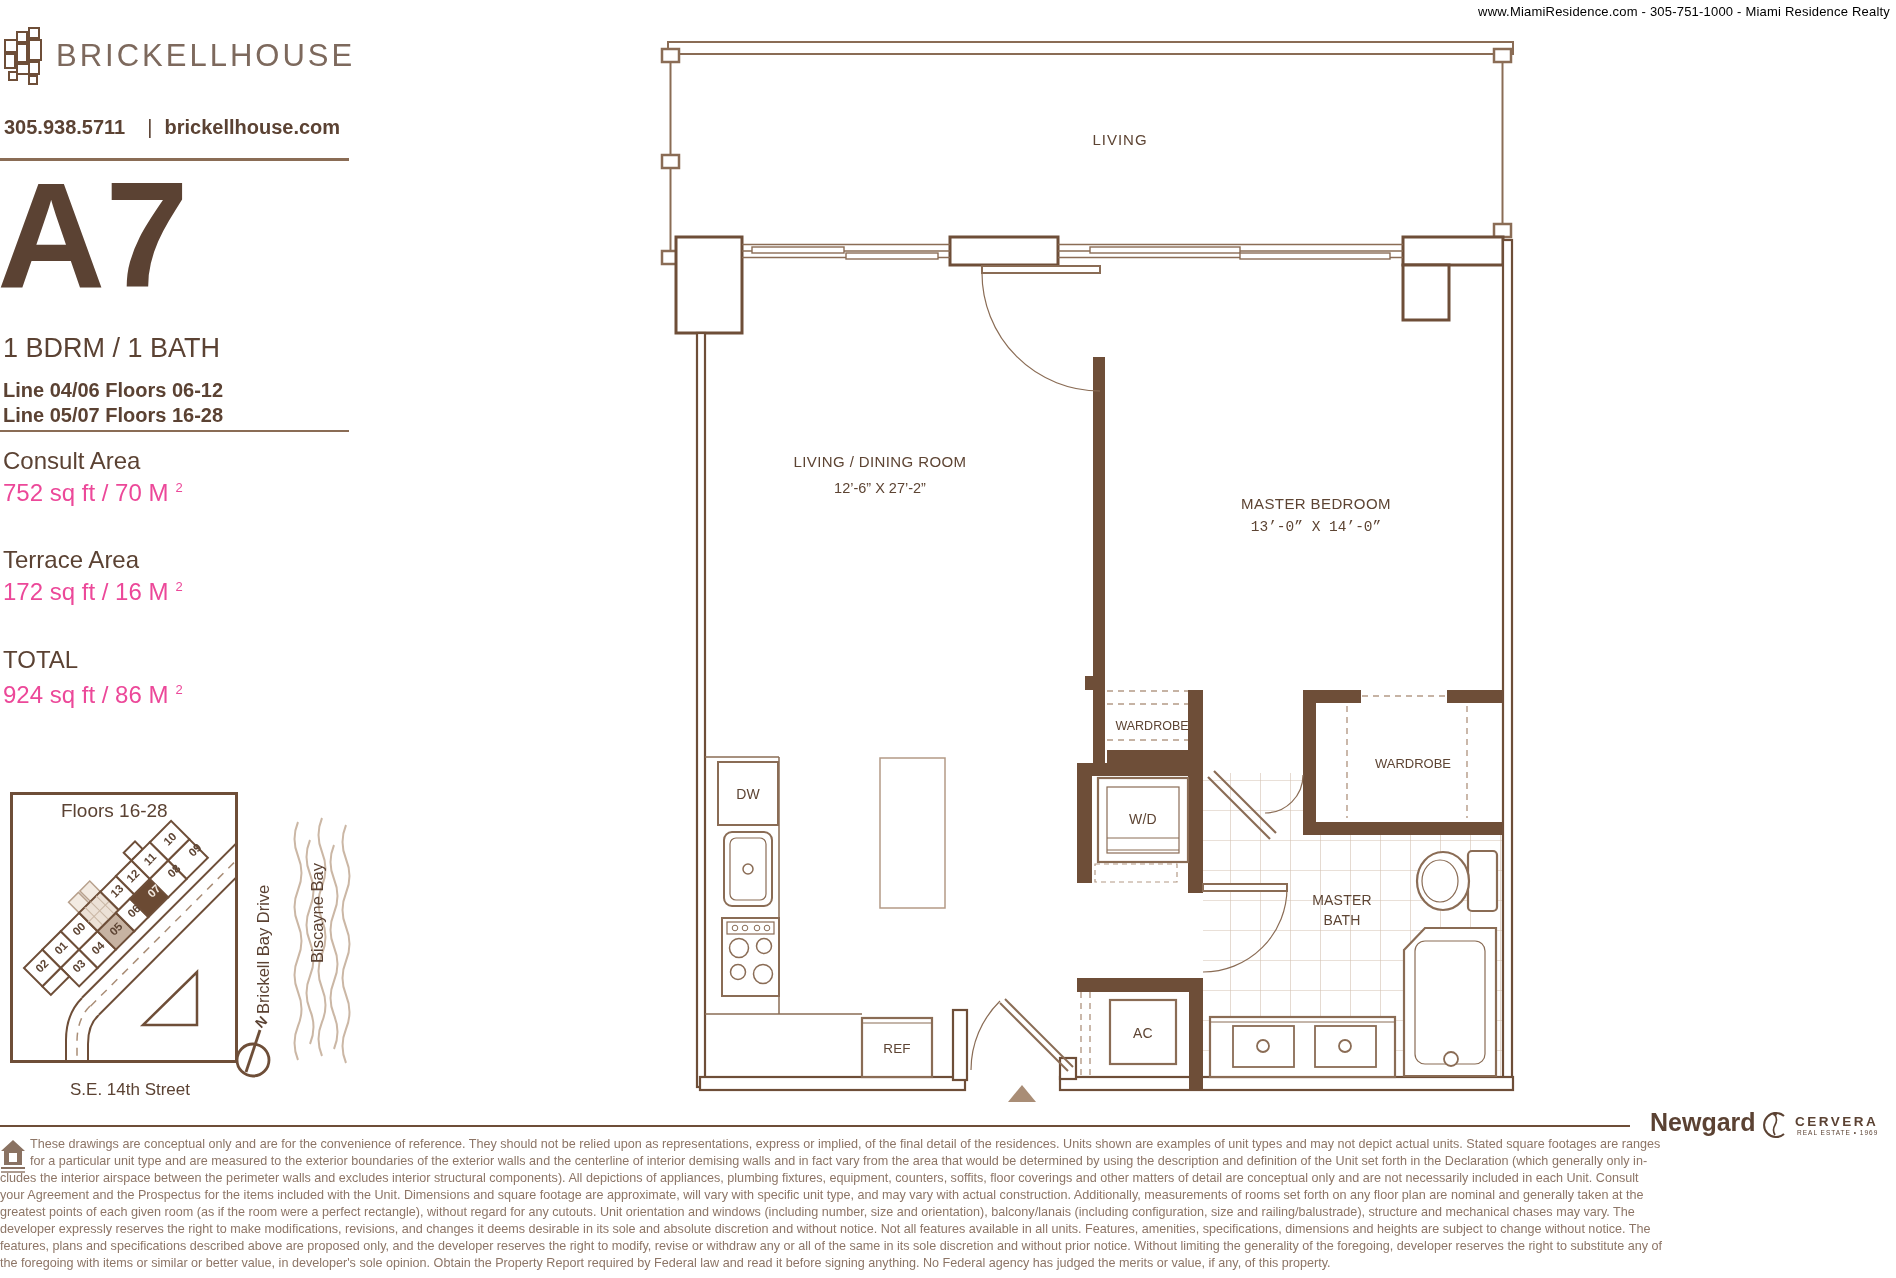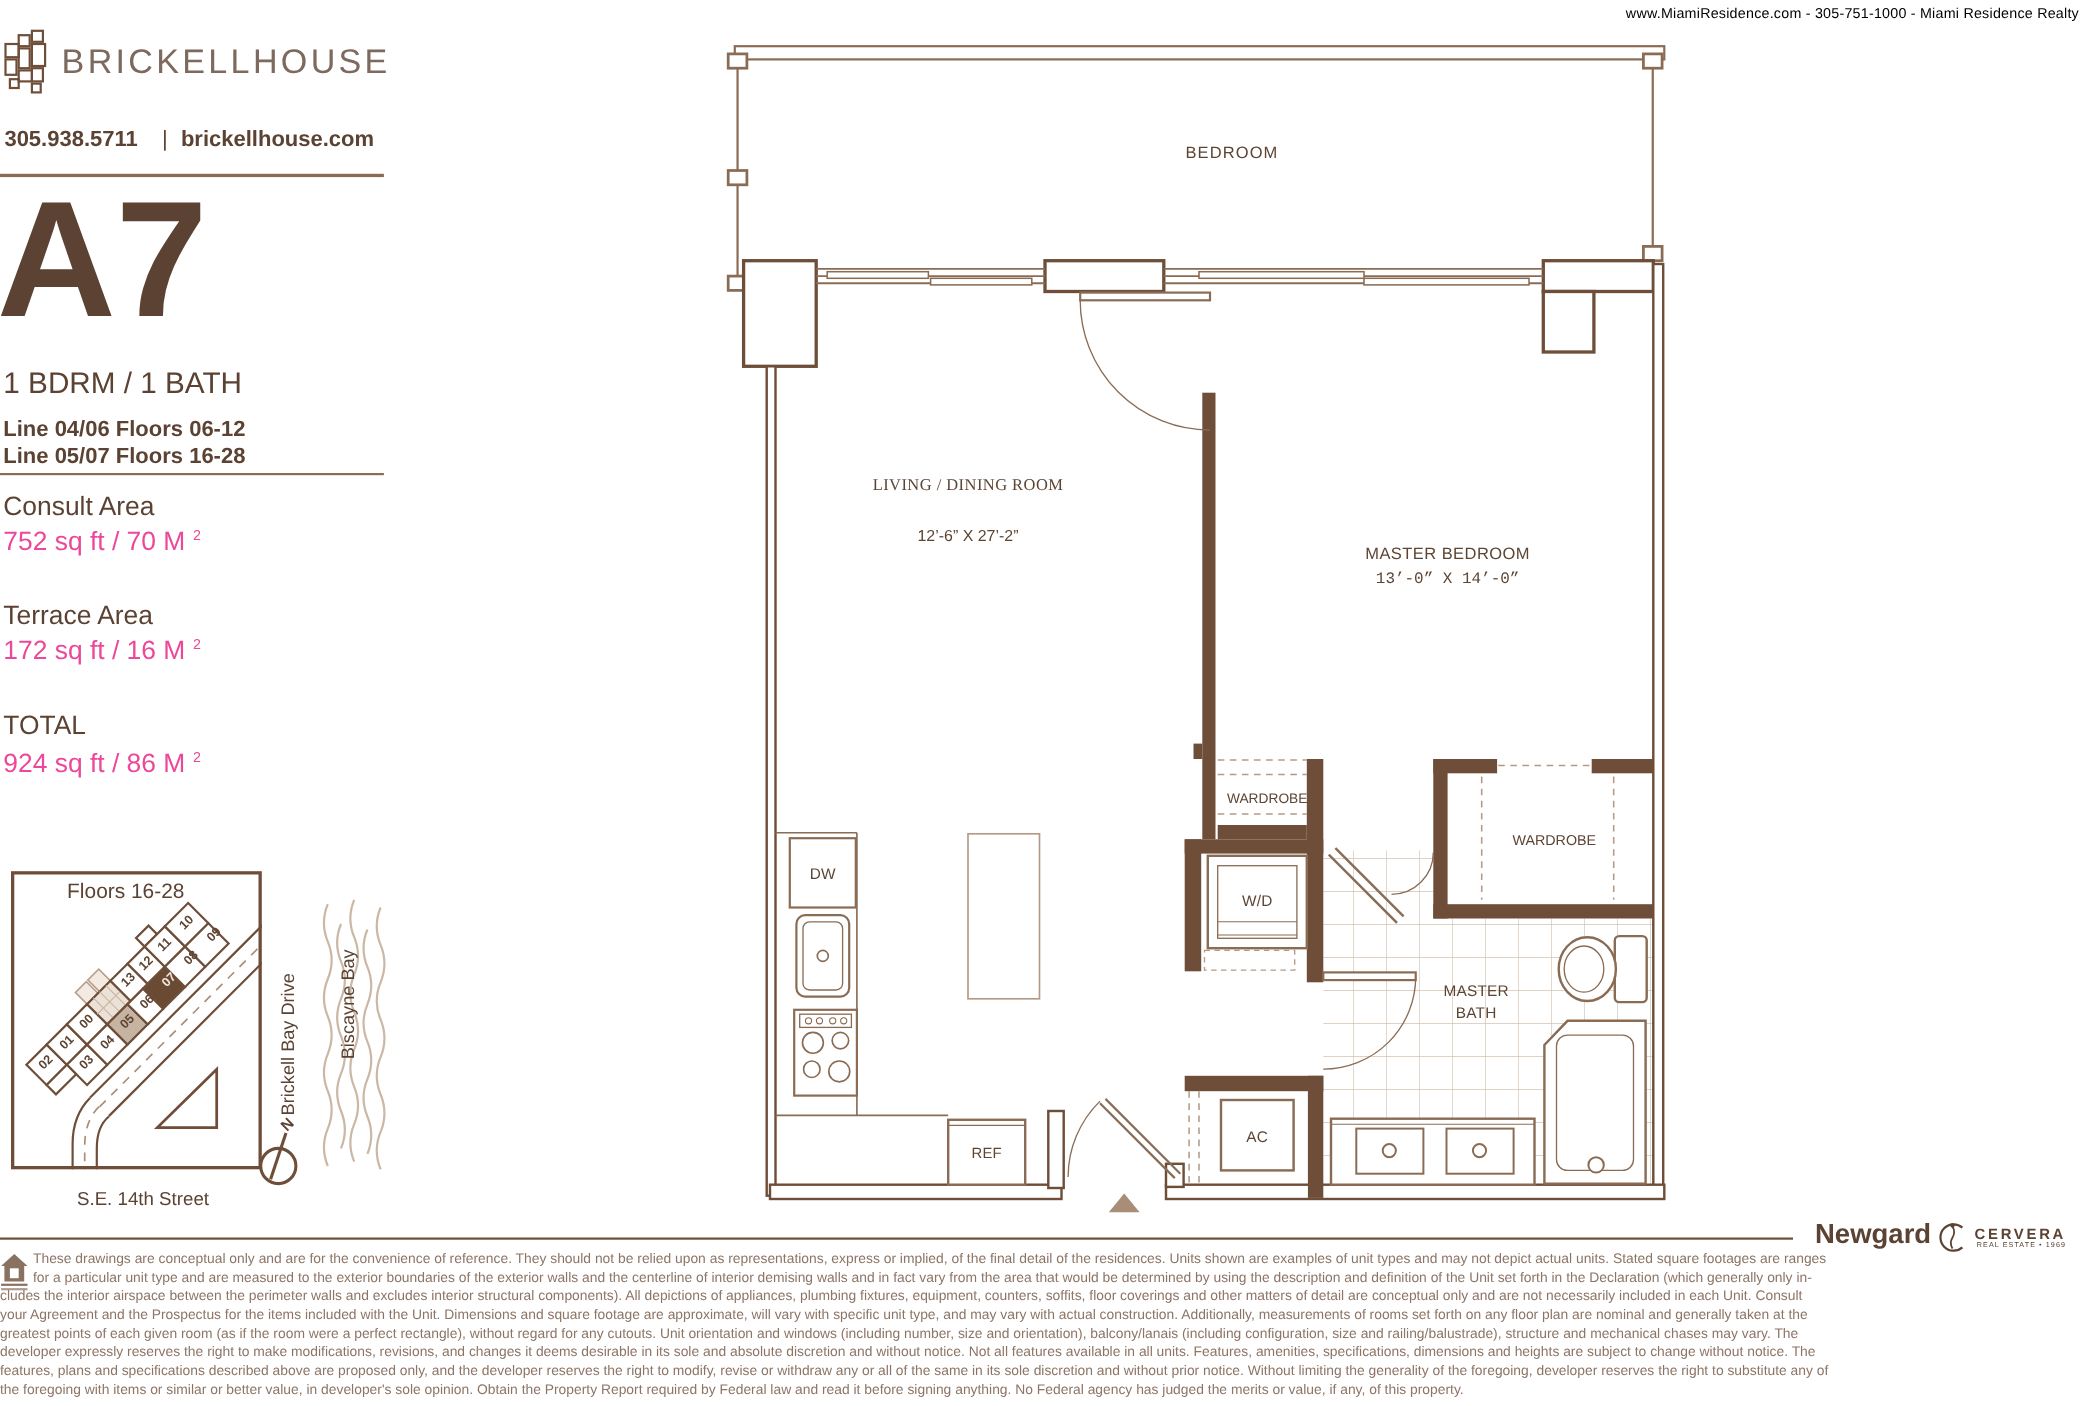--- a/index.html
+++ b/index.html
@@ -291,22 +291,22 @@
   <span class="kp-num" style="left:104px;top:923px;">05</span>
   <span class="kp-num" style="left:122px;top:905px;">06</span>
   <span class="kp-num kp-dark" style="left:142px;top:885px;">07</span>
   <span class="kp-num" style="left:162px;top:865px;">08</span>
   <span class="kp-num" style="left:183px;top:844px;">09</span>
   <div class="vstreet" style="left:252px;top:874px;height:150px;">Brickell Bay Drive</div>
   <div class="vstreet" style="left:306px;top:838px;height:150px;">Biscayne Bay</div>
   <div class="hstreet" style="left:45px;top:1080px;width:170px;">S.E. 14th Street</div>
   <div class="north-n">N</div>
 
-  <div class="lbl room" style="left:1040px;top:131px;width:160px;letter-spacing:1px;">BEDROOM</div>
-  <div class="lbl room" style="left:780px;top:433px;width:200px;font-family:Liberation Serif, serif;">LIVING  / DINING ROOM</div>
+  <div class="lbl room" style="left:1040px;top:131px;width:160px;letter-spacing:1px;">LIVING</div>
+  <div class="lbl room" style="left:780px;top:453px;width:200px;">LIVING  / DINING ROOM</div>
   <div class="lbl dims" style="left:780px;top:480px;width:200px;">12’-6” X 27’-2”</div>
   <div class="lbl room" style="left:1216px;top:495px;width:200px;">MASTER BEDROOM</div>
   <div class="lbl dims" style="left:1216px;top:519px;width:200px;font-family:Liberation Mono, monospace;">13’-0” X 14’-0”</div>
   <div class="lbl" style="left:1102px;top:719px;width:100px;font-size:12.5px;">WARDROBE</div>
   <div class="lbl" style="left:1358px;top:756px;width:110px;font-size:13px;">WARDROBE</div>
   <div class="lbl small-lbl" style="left:1103px;top:811px;width:80px;font-size:14px;">W/D</div>
   <div class="lbl small-lbl" style="left:1292px;top:892px;width:100px;font-size:14px;">MASTER</div>
   <div class="lbl small-lbl" style="left:1292px;top:912px;width:100px;font-size:14px;">BATH</div>
   <div class="lbl small-lbl" style="left:1113px;top:1025px;width:60px;font-size:14px;">AC</div>
   <div class="lbl small-lbl" style="left:728px;top:786px;width:40px;font-size:14px;">DW</div>

